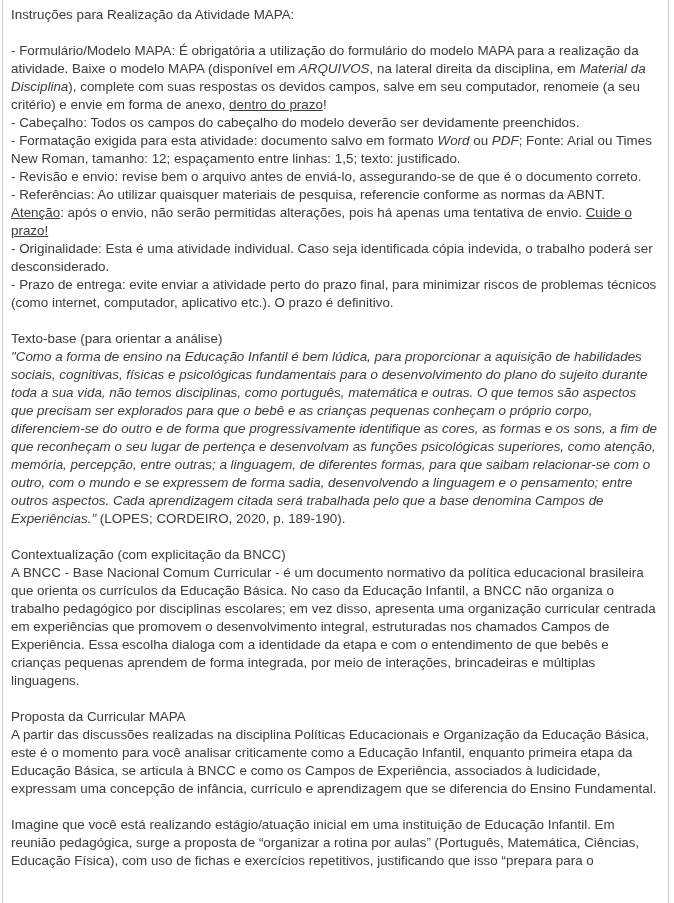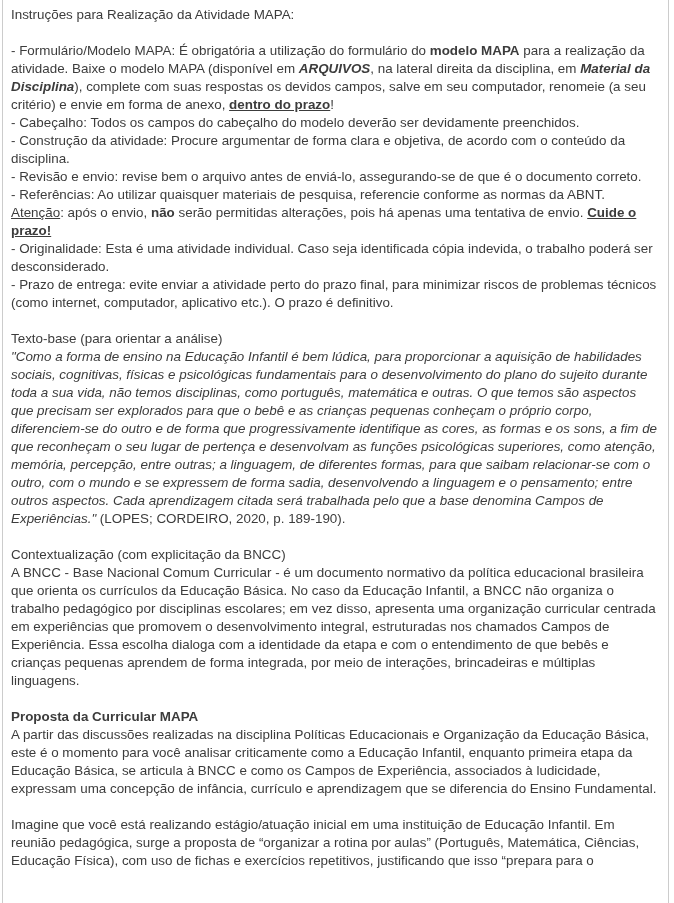--- a/index.html
+++ b/index.html
@@ -18,33 +18,33 @@
     padding: 6px 8px 0 8px;
   }
   .doc {
     color: #3c3c3c;
     font-size: 13.4px;
     line-height: 18px;
     text-align: left;
   }
   .doc p { margin: 0; }
   .doc p.gap { margin-bottom: 18px; }
-  .b { font-weight: 700; }
+  .b { font-weight: 400; }
   .i { font-style: italic; text-align: right; }
   .u { text-decoration: underline; }
 </style>
 </head>
 <body>
 
 <div class="doc-wrap">
   <div class="doc" id="doc-body">
       <p class="gap"><span>Instruções para Realização da Atividade MAPA:</span></p>
       <p><span>- Formulário/Modelo MAPA: É obrigatória a utilização do formulário do </span><span class="b">modelo MAPA</span><span> para a realização da atividade. Baixe o modelo MAPA (disponível em </span><span class="b i">ARQUIVOS</span><span>, na lateral direita da disciplina, em </span><span class="b i">Material da Disciplina</span><span>), complete com suas respostas os devidos campos, salve em seu computador, renomeie (a seu critério) e envie em forma de anexo, </span><span class="b u">dentro do prazo</span><span>!</span></p>
       <p><span>- Cabeçalho: Todos os campos do cabeçalho do modelo deverão ser devidamente preenchidos.</span></p>
-      <p><span>- Construção da atividade: Procure argumentar de forma clara e objetiva, de acordo com o conteúdo da disciplina.</span></p>
+      <p><span>- Formatação exigida para esta atividade: documento salvo em formato </span><span class="i">Word</span><span> ou </span><span class="i">PDF</span><span>; Fonte: Arial ou Times New Roman, tamanho: 12; espaçamento entre linhas: 1,5; texto: justificado.</span></p>
       <p><span>- Revisão e envio: revise bem o arquivo antes de enviá-lo, assegurando-se de que é o documento correto.</span></p>
       <p><span>- Referências: Ao utilizar quaisquer materiais de pesquisa, referencie conforme as normas da ABNT.</span></p>
       <p><span class="u">Atenção</span><span>: após o envio, </span><span class="b">não</span><span> serão permitidas alterações, pois há apenas uma tentativa de envio. </span><span class="b u">Cuide o prazo!</span></p>
       <p><span>- Originalidade: Esta é uma atividade individual. Caso seja identificada cópia indevida, o trabalho poderá ser desconsiderado.</span></p>
       <p class="gap"><span>- Prazo de entrega: evite enviar a atividade perto do prazo final, para minimizar riscos de problemas técnicos (como internet, computador, aplicativo etc.). O prazo é definitivo.</span></p>
       <p><span>Texto-base (para orientar a análise)</span></p>
       <p class="gap"><span class="i">"Como a forma de ensino na Educação Infantil é bem lúdica, para proporcionar a aquisição de habilidades sociais, cognitivas, físicas e psicológicas fundamentais para o desenvolvimento do plano do sujeito durante toda a sua vida, não temos disciplinas, como português, matemática e outras. O que temos são aspectos que precisam ser explorados para que o bebê e as crianças pequenas conheçam o próprio corpo, diferenciem-se do outro e de forma que progressivamente identifique as cores, as formas e os sons, a fim de que reconheçam o seu lugar de pertença e desenvolvam as funções psicológicas superiores, como atenção, memória, percepção, entre outras; a linguagem, de diferentes formas, para que saibam relacionar-se com o outro, com o mundo e se expressem de forma sadia, desenvolvendo a linguagem e o pensamento; entre outros aspectos. Cada aprendizagem citada será trabalhada pelo que a base denomina Campos de Experiências."</span><span> (LOPES; CORDEIRO, 2020, p. 189-190).</span></p>
       <p><span>Contextualização (com explicitação da BNCC)</span></p>
       <p class="gap"><span>A BNCC - Base Nacional Comum Curricular -  é um documento normativo da política educacional brasileira que orienta os currículos da Educação Básica. No caso da Educação Infantil, a BNCC não organiza o trabalho pedagógico por disciplinas escolares; em vez disso, apresenta uma organização curricular centrada em experiências que promovem o desenvolvimento integral, estruturadas nos chamados Campos de Experiência. Essa escolha dialoga com a identidade da etapa e com o entendimento de que bebês e crianças pequenas aprendem de forma integrada, por meio de interações, brincadeiras e múltiplas linguagens.</span></p>
       <p><span class="b">Proposta da Curricular MAPA</span></p>

